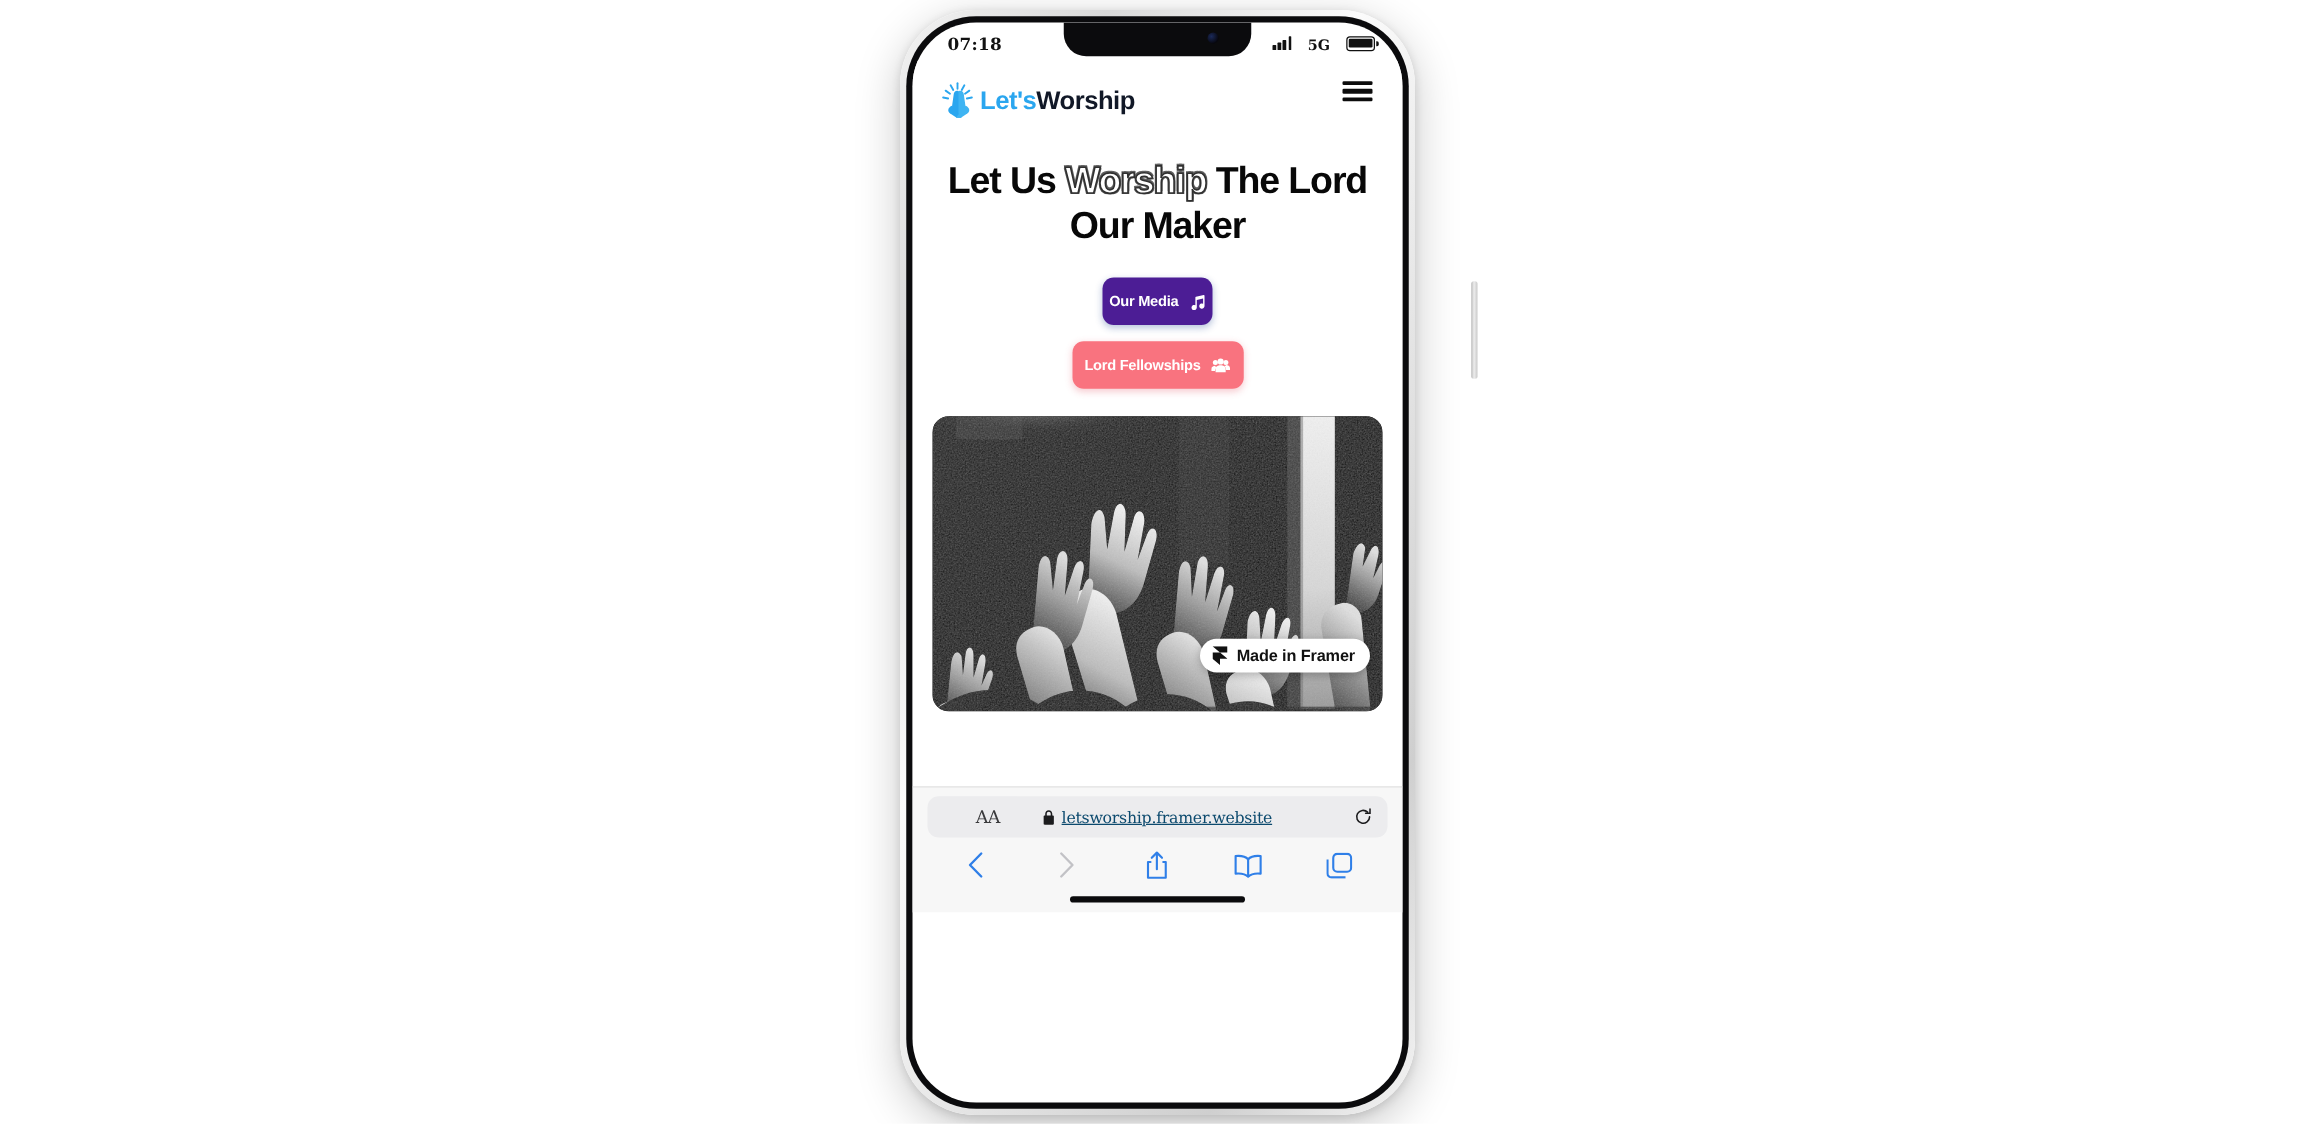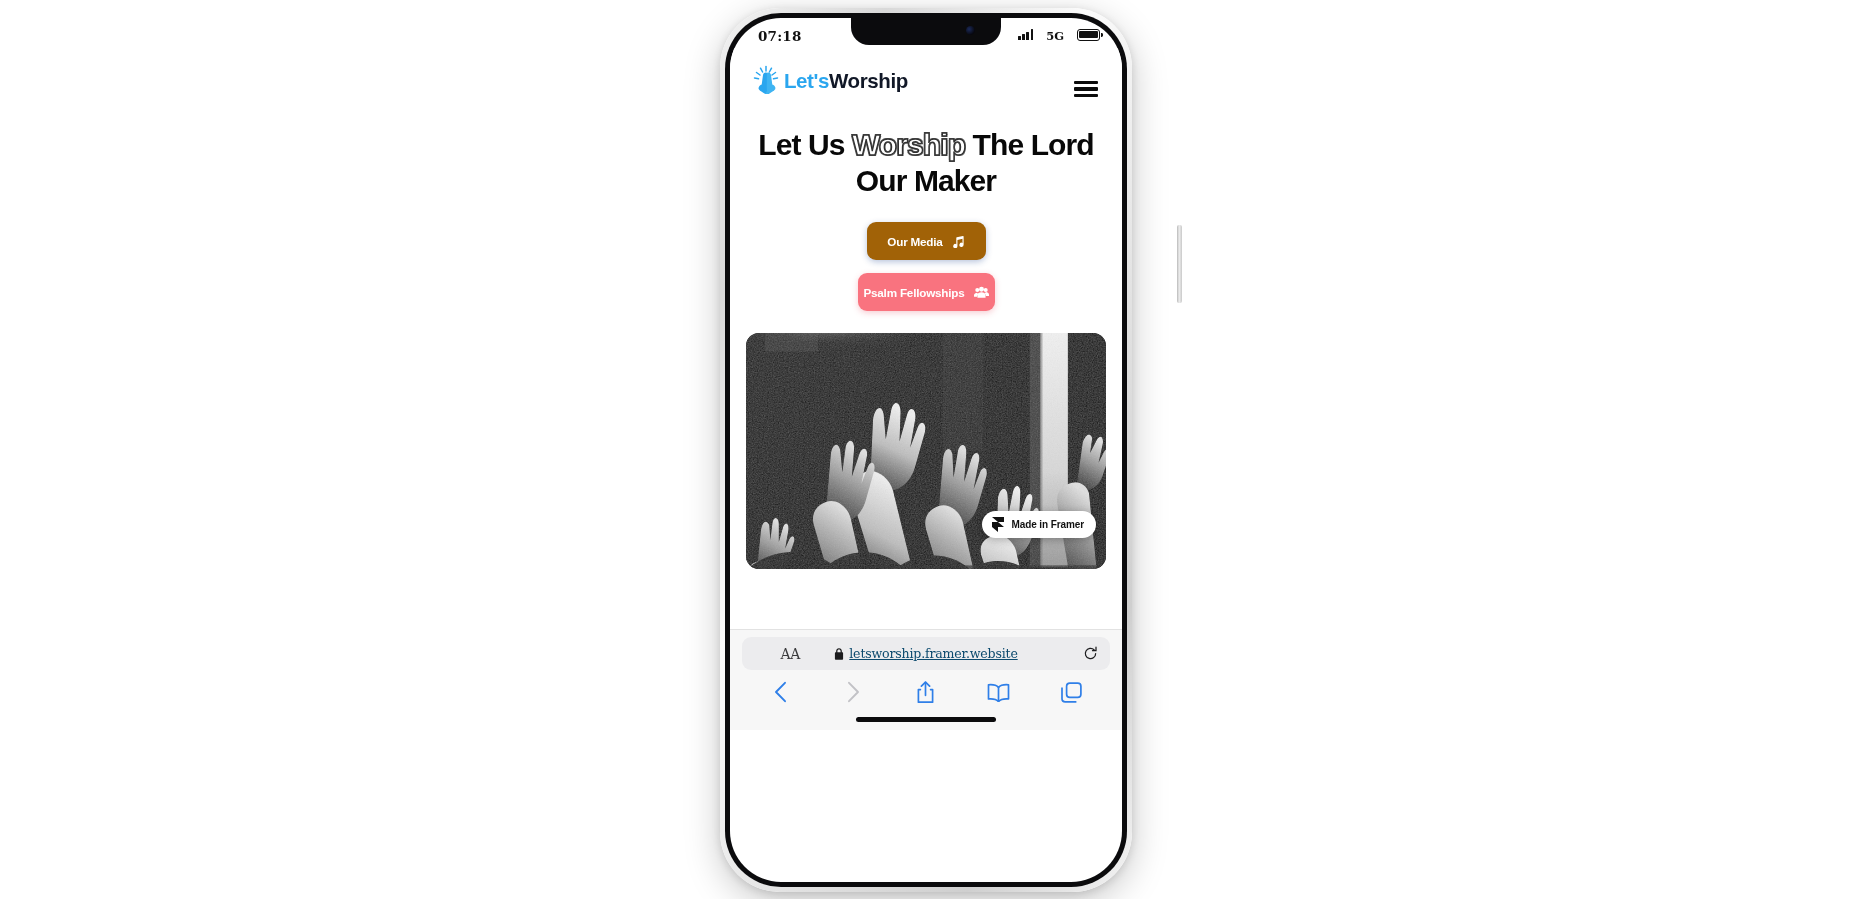--- a/index.html
+++ b/index.html
@@ -136,21 +136,21 @@
   
   .page {
     position: relative;
     height: 682px;
     overflow: hidden;
     background: #ffffff;
   }
 
   .site-header {
     display: flex;
-    align-items: flex-end;
+    align-items: flex-start;
     justify-content: space-between;
     padding: 17px 24px 8px 22px;
   }
 
   .logo { display: flex; align-items: center; gap: 2px; }
   .logo-mark { width: 30px; height: 32px; flex: none; }
   .logo-text {
     font-size: 20.5px;
     font-weight: 800;
     letter-spacing: -0.4px;
@@ -217,22 +217,22 @@
     gap: 9px;
     border: none;
     color: #ffffff;
     font-size: 11.7px;
     font-weight: 600;
     letter-spacing: -0.2px;
     cursor: pointer;
     font-family: "Liberation Sans", sans-serif;
   }
   .cta-media {
-    background: #a16207;
-    width: 119px;
+    background: #4c1d95;
+    width: 88px;
     height: 38px;
     border-radius: 9px;
     box-shadow: 0 2px 6px rgba(20,60,140,0.30);
   }
   .cta-fellow {
     background: #f9737f;
     width: 137px;
     height: 38px;
     border-radius: 9px;
     box-shadow: 0 2px 6px rgba(230,90,105,0.30);
@@ -257,21 +257,21 @@
     display: flex;
     align-items: center;
     gap: 7px;
     background: #ffffff;
     border-radius: 999px;
     padding: 6px 12px 6px 10px;
     box-shadow: 0 2px 8px rgba(0,0,0,0.28);
     z-index: 5;
   }
   .framer-badge .fm-label {
-    font-size: 10px;
+    font-size: 13px;
     font-weight: 700;
     color: #111;
     letter-spacing: -0.1px;
     white-space: nowrap;
   }
 
   
   .safari-bottom {
     position: absolute;
     left: 0; right: 0; bottom: 0;
@@ -416,21 +416,21 @@
 
             <div class="cta-wrap">
               <button class="cta cta-media">
                 <span>Our Media</span>
                 <svg width="13" height="13" viewBox="0 0 16 16" fill="#ffffff">
                   <path d="M13.5 1.2 5.9 2.9c-.4.1-.6.4-.6.8v7.6a2.6 2.6 0 1 0 1.4 2.3V6.1l6.2-1.4v5.1a2.6 2.6 0 1 0 1.4 2.3V1.9c0-.5-.4-.8-.8-.7z"></path>
                 </svg>
               </button>
 
               <button class="cta cta-fellow">
-                <span>Psalm Fellowships</span>
+                <span>Lord Fellowships</span>
                 <svg width="15" height="13" viewBox="0 0 20 16" fill="#ffffff">
                   <circle cx="4.4" cy="4.6" r="2.7"></circle>
                   <circle cx="15.6" cy="4.6" r="2.7"></circle>
                   <circle cx="10" cy="3.6" r="3.3"></circle>
                   <path d="M4.4 8.2c-2.3 0-4.4 1.4-4.4 3.3v2.2h4.1c.1-1.7.9-3.2 2.2-4.2-.6-.2-1.2-.3-1.9-.3z"></path>
                   <path d="M15.6 8.2c-.7 0-1.3.1-1.9.3 1.3 1 2.1 2.5 2.2 4.2H20v-2.2c0-1.9-2.1-3.3-4.4-3.3z"></path>
                   <path d="M10 7.7c-2.9 0-5.4 1.7-5.4 3.9V15h10.8v-3.4c0-2.2-2.5-3.9-5.4-3.9z"></path>
                 </svg>
               </button>
             </div>

